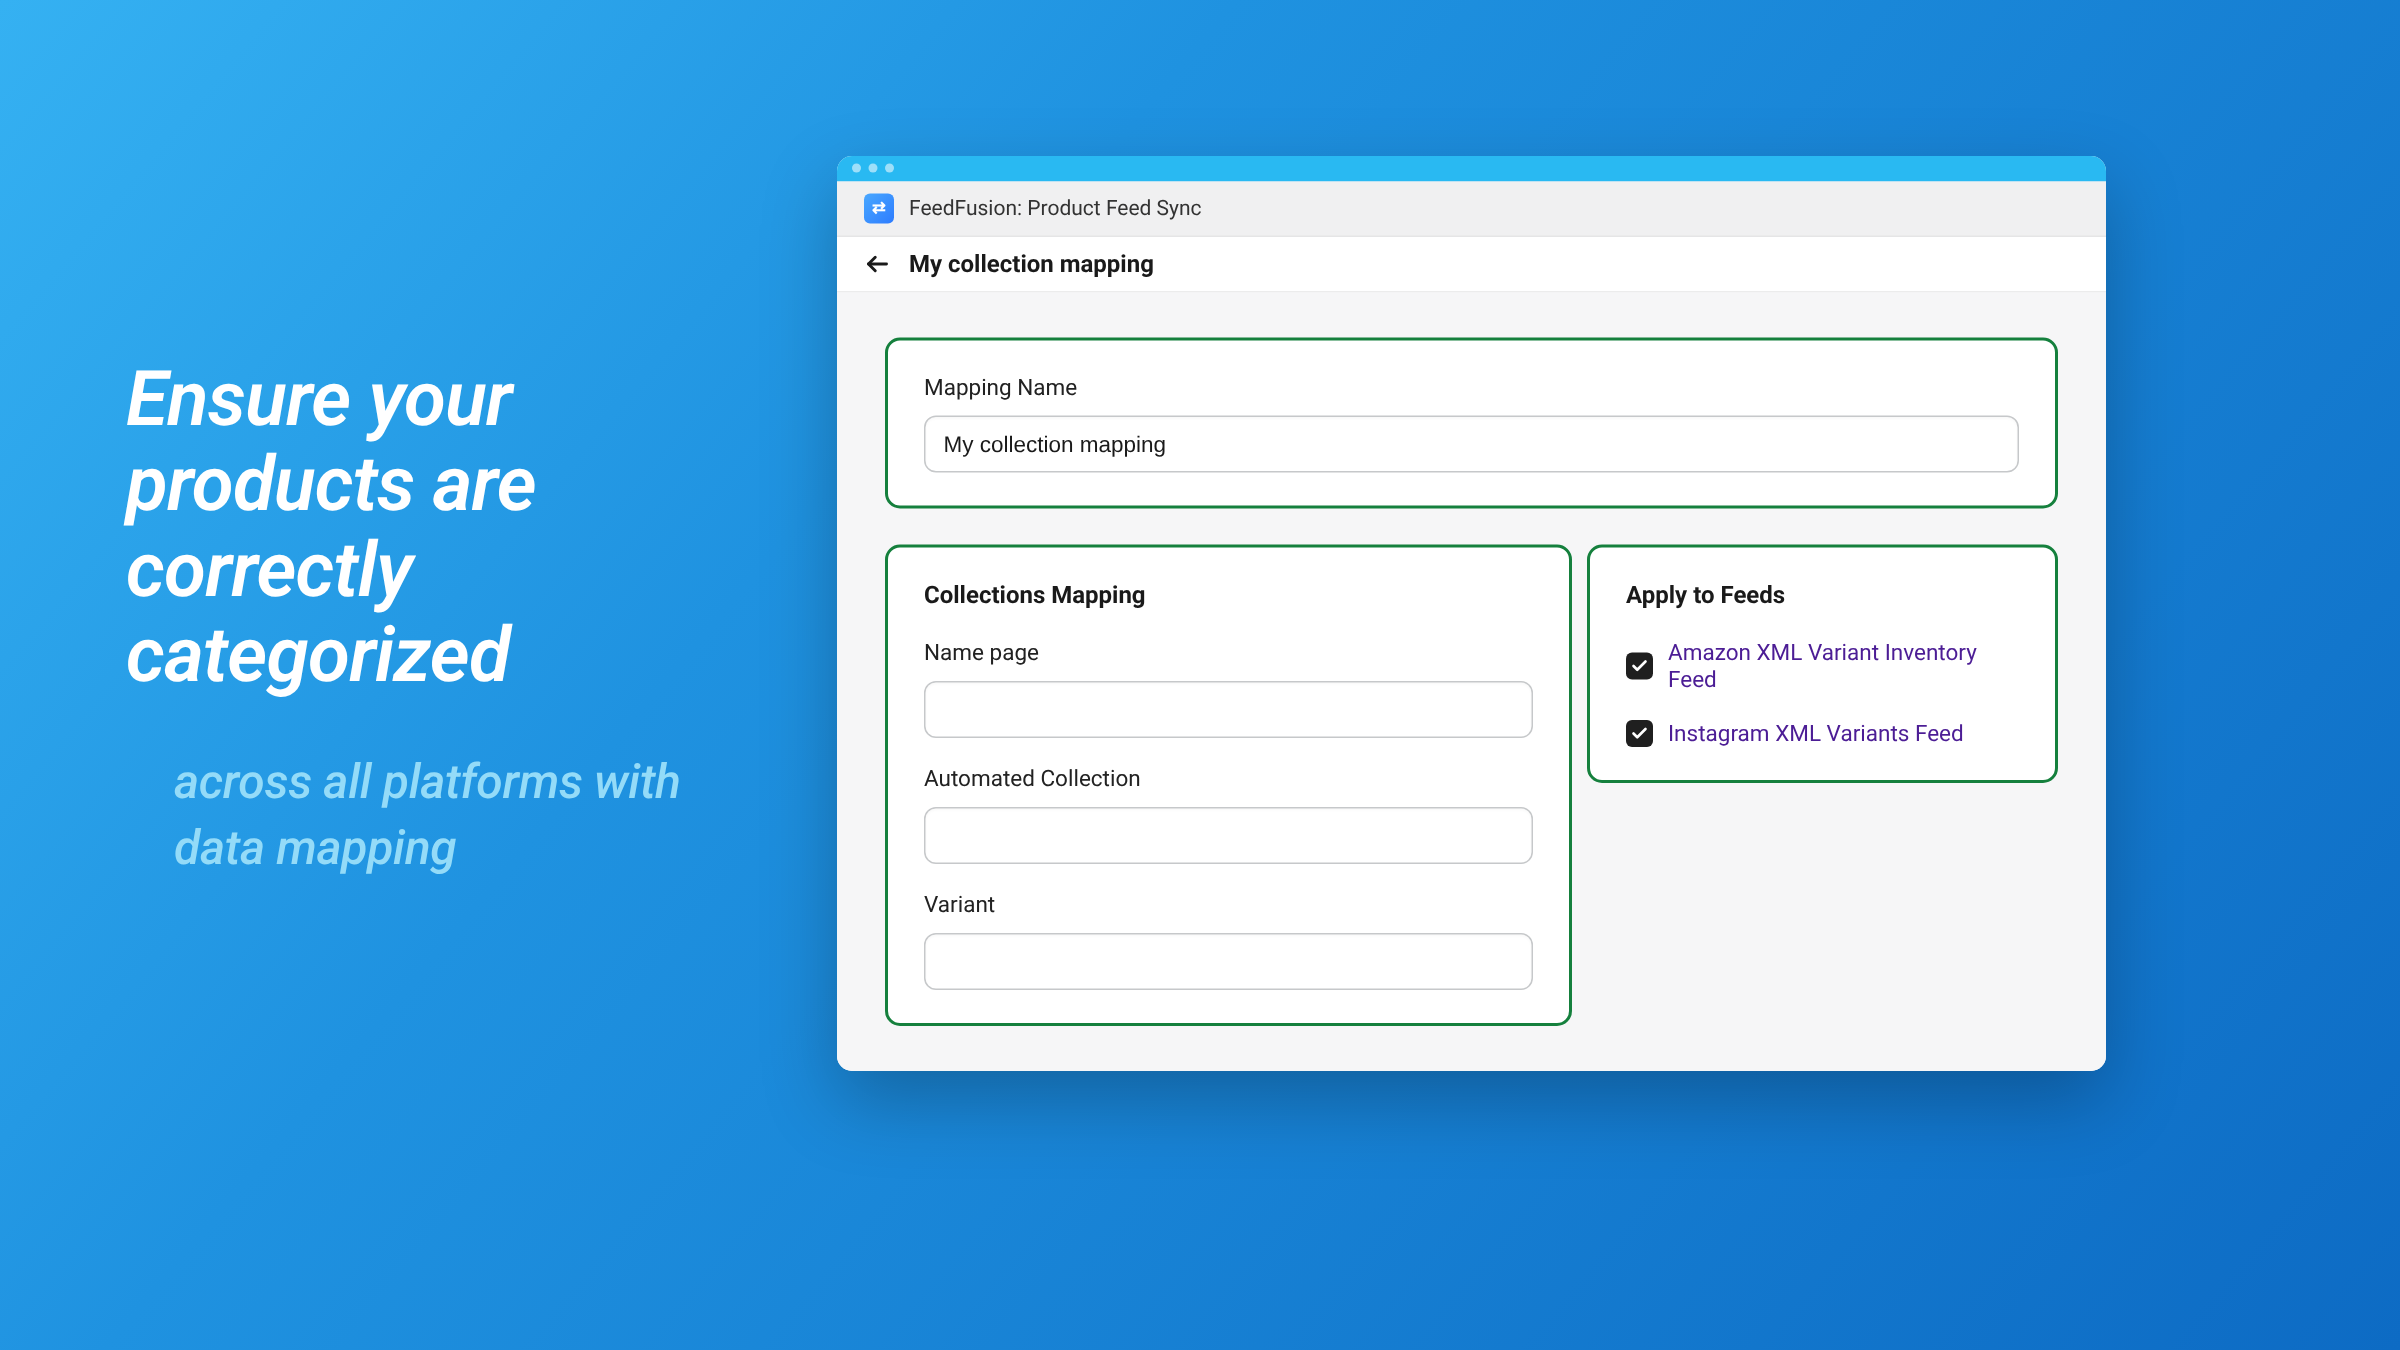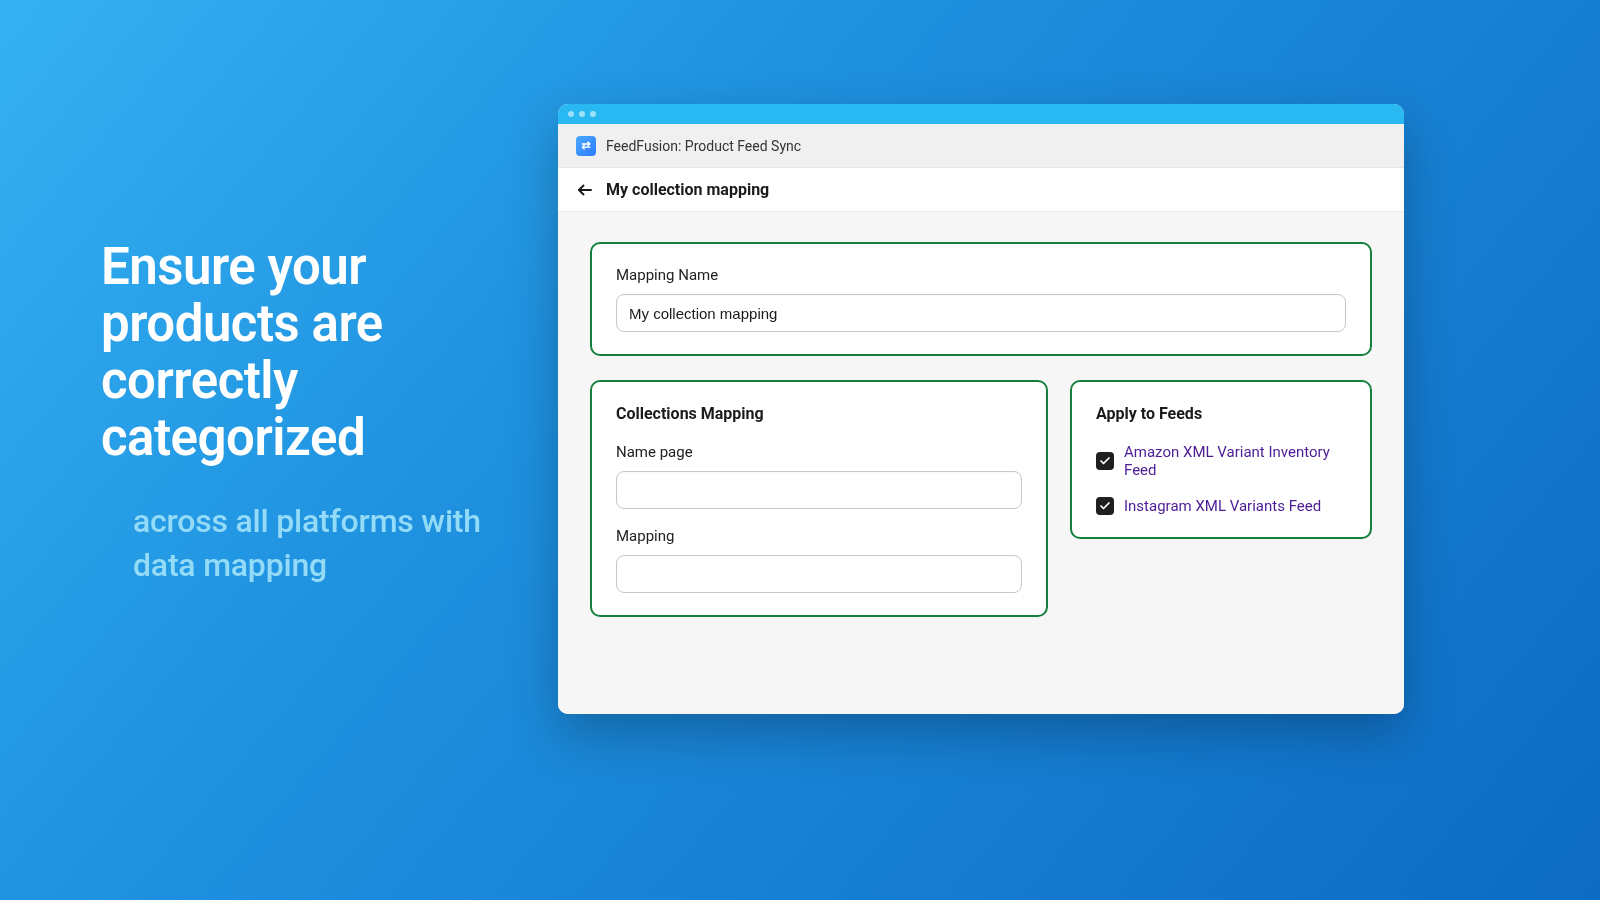--- a/index.html
+++ b/index.html
@@ -4,23 +4,24 @@
 <style>
   * { box-sizing: border-box; margin: 0; padding: 0; }
   html, body { width: 1600px; height: 900px; overflow: hidden; font-family: -apple-system, BlinkMacSystemFont, "Segoe UI", Roboto, "Helvetica Neue", Arial, sans-serif; }
   .canvas {
     width: 1600px; height: 900px;
     background: linear-gradient(130deg, #35b1f2 0%, #1f92e0 35%, #0d6bc4 100%);
     position: relative;
   }
   .marketing {
     position: absolute;
-    left: 101px; top: 238px;
+    left: 84px; top: 238px;
     width: 420px;
     color: #ffffff;
+    font-style: italic;
   }
   .marketing h1 {
     font-size: 51px;
     font-weight: 600;
     line-height: 1.12;
     letter-spacing: -0.5px;
   }
   .marketing h2 {
     margin-top: 34px;
     font-size: 32px;
@@ -83,21 +84,21 @@
     background: #f6f6f7;
     padding: 30px 32px;
     display: flex; flex-direction: column; gap: 24px;
   }
   .card {
     background: #ffffff;
     border: 2px solid #15803d;
     border-radius: 10px;
     padding: 22px 24px;
   }
-  .row2 { display:flex; gap:22px; align-items: flex-start; }
+  .row2 { display:flex; gap:10px; align-items: flex-start; }
   .card.left { flex: 0 0 458px; }
   .card.right { flex: 1; }
 
   .label { font-size: 15px; color: #222; margin-bottom: 10px; display:block; }
   .section-title { font-size: 16px; font-weight: 700; color: #1a1a1a; margin-bottom: 20px; }
 
   .text-input {
     width: 100%;
     height: 38px;
     border: 1px solid #c6c8ca;
@@ -165,21 +166,25 @@
       <div class="row2">
 
         <div class="card left">
           <div class="section-title">Collections Mapping</div>
 
           <div class="field-group">
             <span class="label">Name page</span>
             <input type="text" class="text-input" value="" style="">
           </div>
           <div class="field-group">
-            <span class="label">Mapping</span>
+            <span class="label">Automated Collection</span>
+            <input type="text" class="text-input" value="" style="">
+          </div>
+          <div class="field-group">
+            <span class="label">Variant</span>
             <input type="text" class="text-input" value="" style="">
           </div>
         </div>
 
         <div class="card right">
           <div class="section-title">Apply to Feeds</div>
 
           <div class="check-row">
             <span class="checkbox">
               <svg width="12" height="12" viewBox="0 0 24 24" fill="none" stroke="#fff" stroke-width="3.5" stroke-linecap="round" stroke-linejoin="round">

